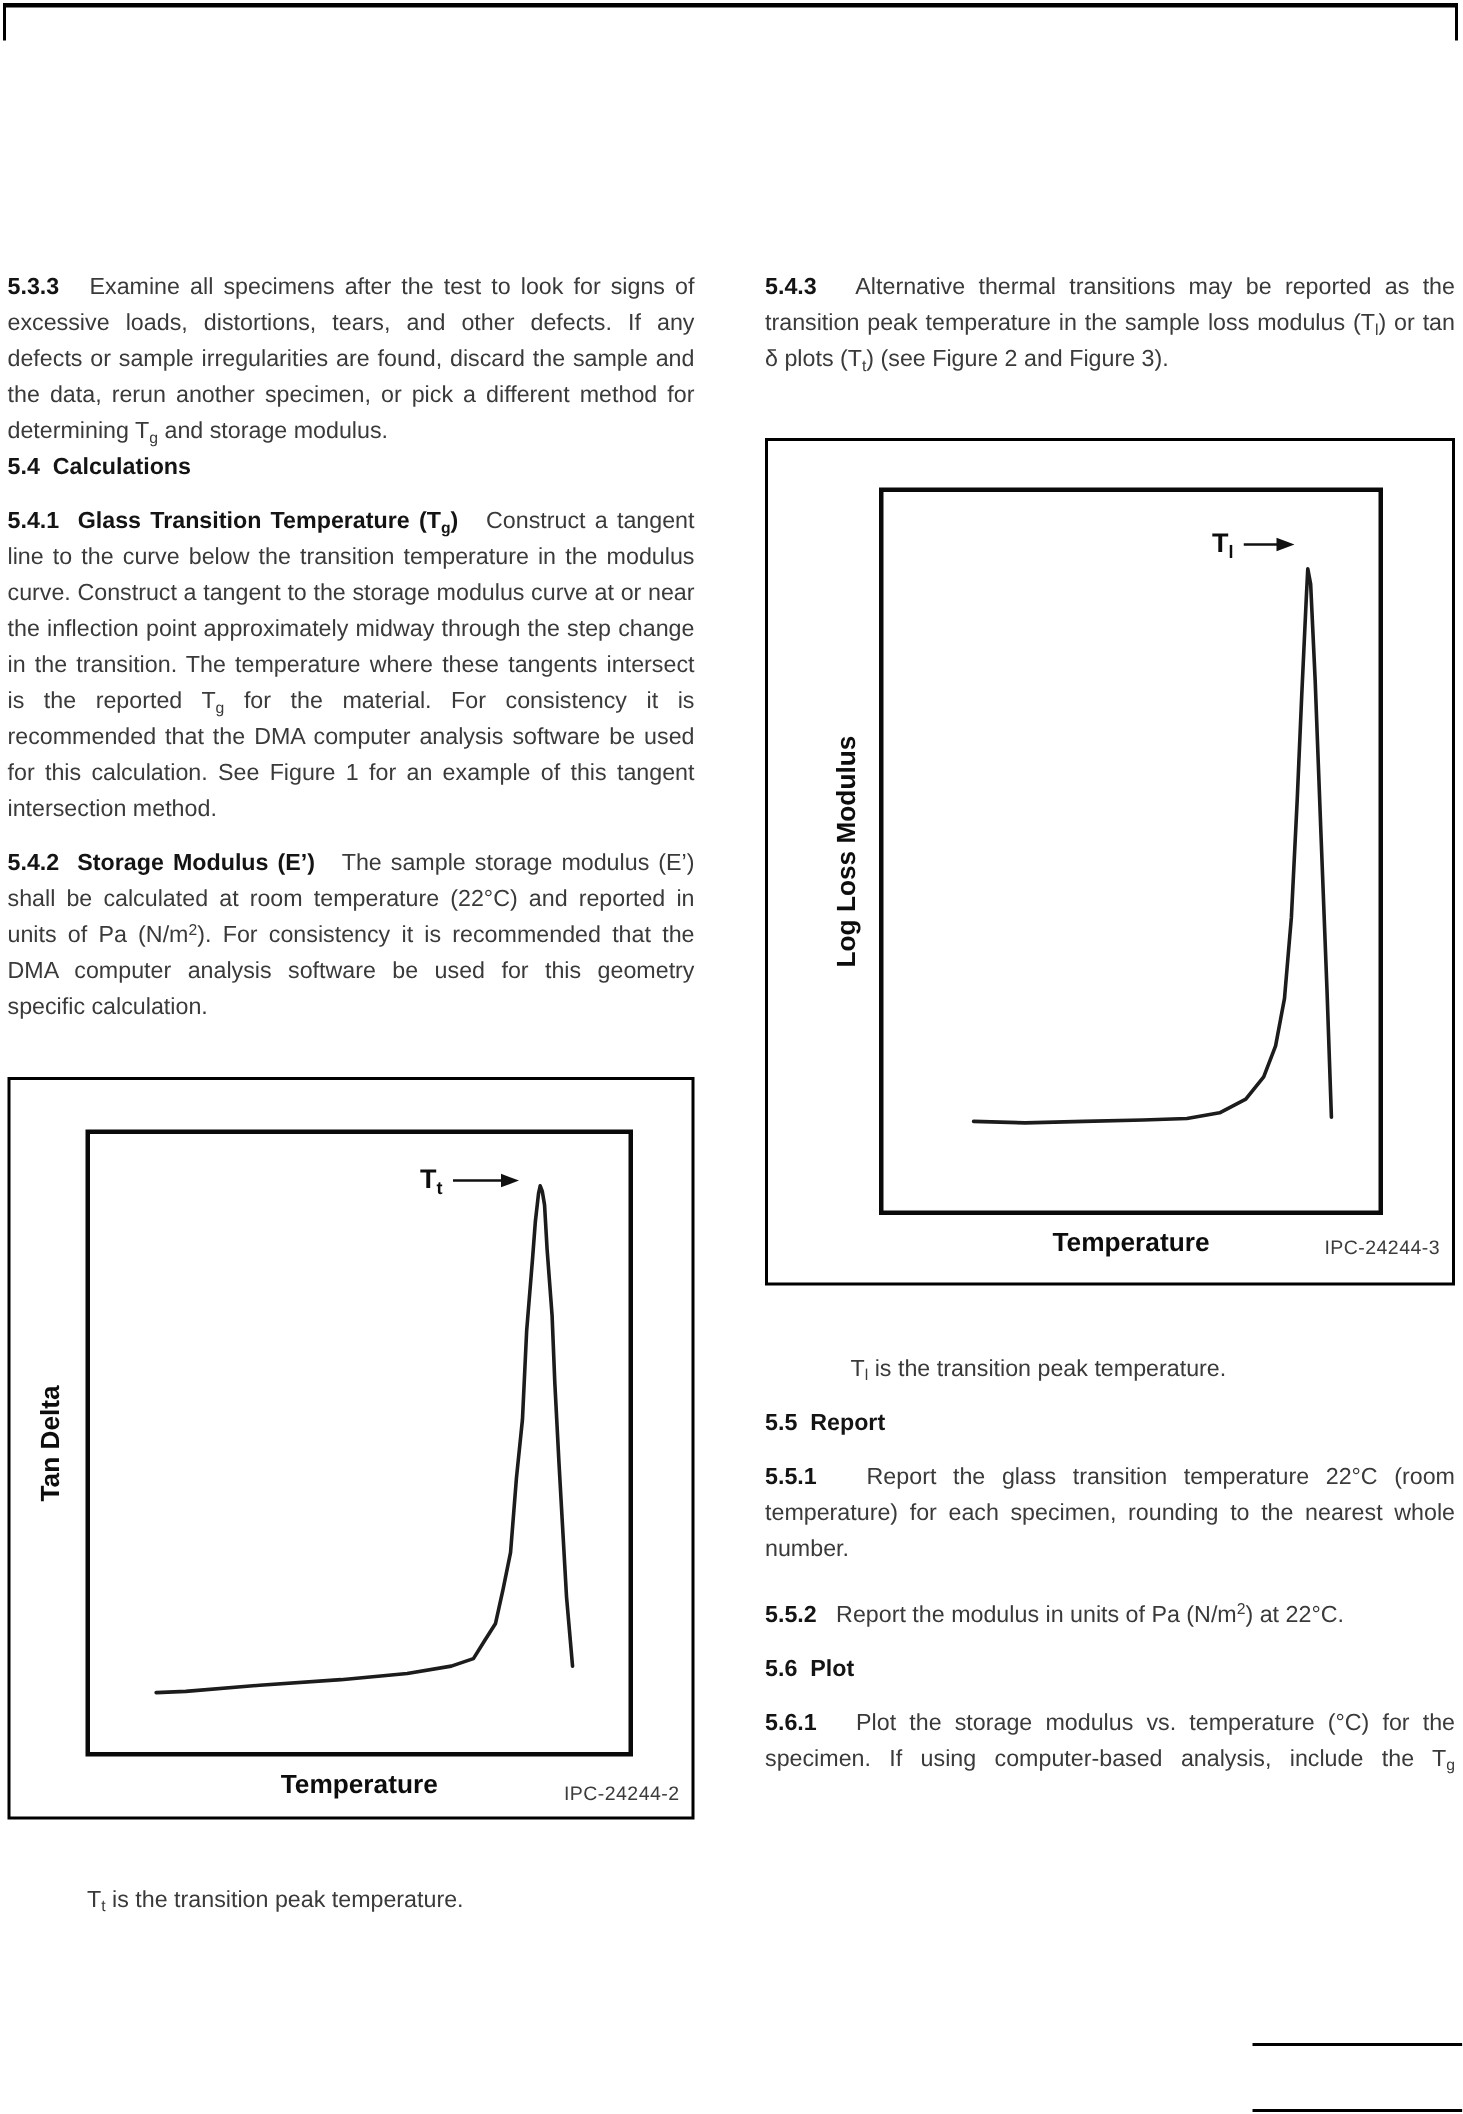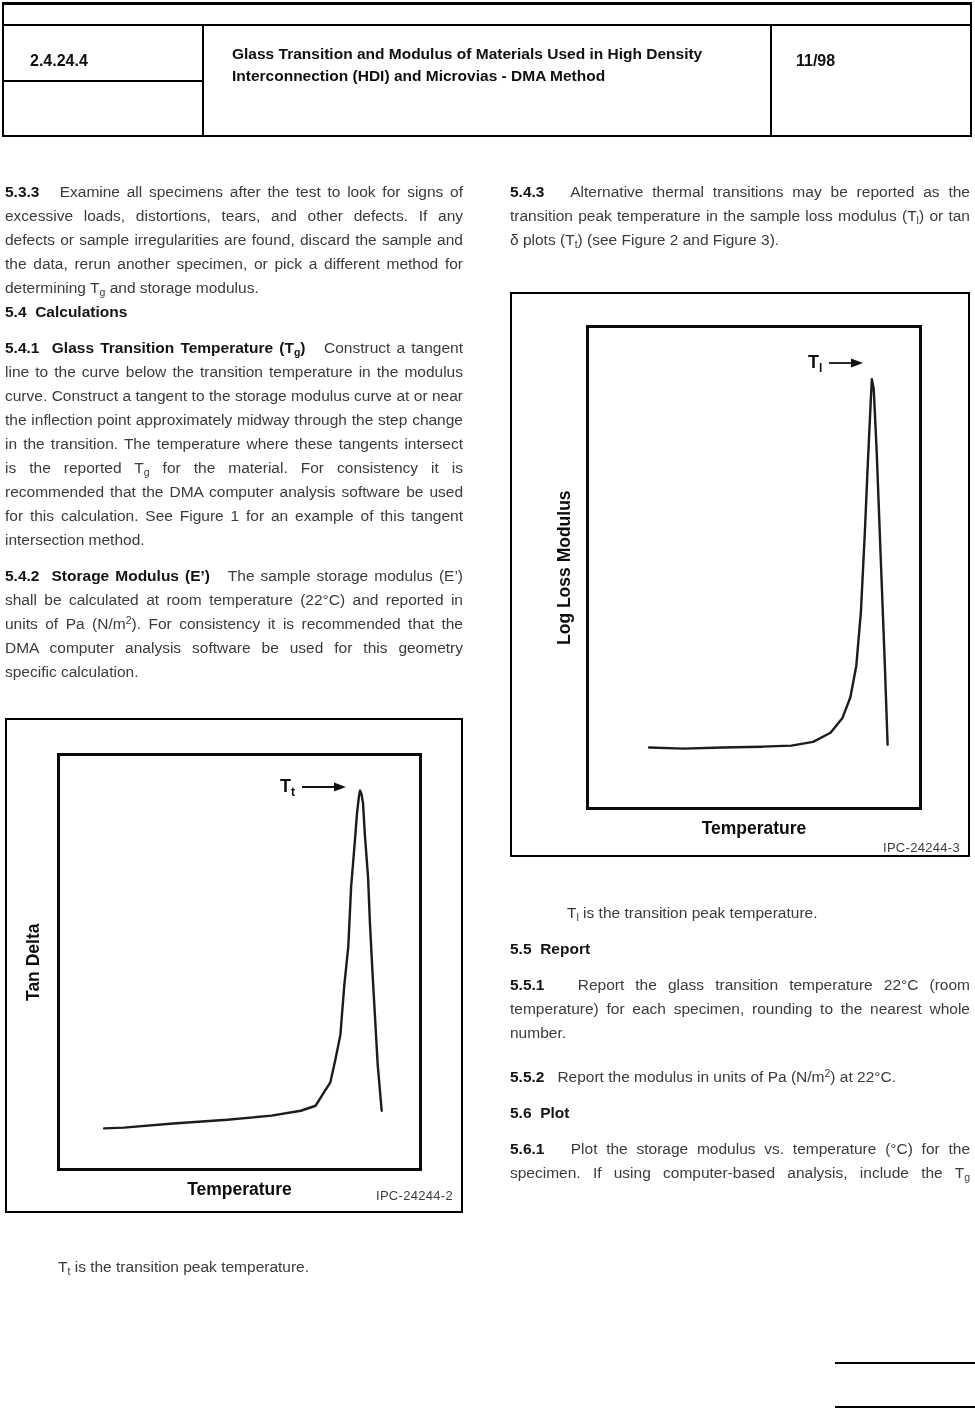--- a/index.html
+++ b/index.html
@@ -44,51 +44,41 @@
   .plot polyline{fill:none;stroke:#1c1c1c;stroke-width:2.4;stroke-linejoin:round;stroke-linecap:round;}
   .ylab{position:absolute;writing-mode:vertical-rl;transform:rotate(180deg);
         text-align:center;font-weight:bold;font-size:17.5px;color:#0d0d0d;width:24px;}
   .fig-tan .ylab{left:16px;top:33px;height:418px;}
   .fig-loss .ylab{left:42px;top:31px;height:485px;}
   .xlab{position:absolute;text-align:center;font-weight:bold;font-size:17.5px;color:#0d0d0d;}
   .fig-tan .xlab{left:50px;top:459px;width:365px;}
   .fig-loss .xlab{left:74px;top:524px;width:336px;}
   .figid{position:absolute;right:8px;font-size:13px;color:#3c3c3c;letter-spacing:.3px;}
   .fig-tan .figid{bottom:8px;}
-  .fig-loss .figid{bottom:0;margin-top:24px;}
+  .fig-loss .figid{bottom:16px;margin-top:24px;}
   .annot{position:absolute;display:flex;align-items:center;gap:7px;
          font-weight:bold;font-size:18px;color:#0d0d0d;}
   .fig-tan .annot{left:273px;top:56px;}
   .fig-loss .annot{left:296px;top:58px;}
   .annot sub{font-size:12px;vertical-align:-4px;}
   .caption{font-size:15.5px;color:#3a3a3a;}
   .col-left .caption{margin:42px 0 0 53px;}
   .col-right .caption{margin:44px 0 0 57px;}
 
   
   .fline{position:absolute;left:835px;width:140px;border-top:2px solid #000;}
   .fl1{top:1362px;}
   .fl2{top:1406px;}
 </style>
 </head>
 <body>
 
 <div class="page">
 
   <div class="hstrip"></div>
-  <div class="htable">
-    <div class="hcell1">
-      <div class="hnum">2.4.24.4</div>
-      <div class="hdiv"></div>
-    </div>
-    <div class="hcell2">Glass Transition and Modulus of Materials Used in High Density Interconnection (HDI) and Microvias - DMA Method</div>
-    <div class="hcell3">
-      <div class="hdate">11/98</div>
-    </div>
-  </div>
 
   <div class="col col-left">
     <p class="mh120"><b>5.3.3</b>&nbsp;&nbsp; Examine all specimens after the test to look for signs of excessive loads, distortions, tears, and other defects. If any defects or sample irregularities are found, discard the sample and the data, rerun another specimen, or pick a different method for determining T<sub>g</sub> and storage modulus.</p>
     <h3 class="mt22">5.4&nbsp; Calculations</h3>
     <p class="mt24 mh216"><b>5.4.1&nbsp; Glass Transition Temperature (T</b><b><sub>g</sub></b><b>)</b>&nbsp;&nbsp; Construct a tangent line to the curve below the transition temperature in the modulus curve. Construct a tangent to the storage modulus curve at or near the inflection point approximately midway through the step change in the transition. The temperature where these tangents intersect is the reported T<sub>g</sub> for the material. For consistency it is recommended that the DMA computer analysis software be used for this calculation. See Figure 1 for an example of this tangent intersection method.</p>
     <p class="mt24 mh120"><b>5.4.2&nbsp; Storage Modulus (E’)</b>&nbsp;&nbsp; The sample storage modulus (E’) shall be calculated at room temperature (22°C) and reported in units of Pa (N/m<sup>2</sup>). For consistency it is recommended that the DMA computer analysis software be used for this geometry specific calculation.</p>
 
     <div class="fig fig-tan mt34">
       <div class="ylab">Tan Delta</div>
       <div class="plot">

